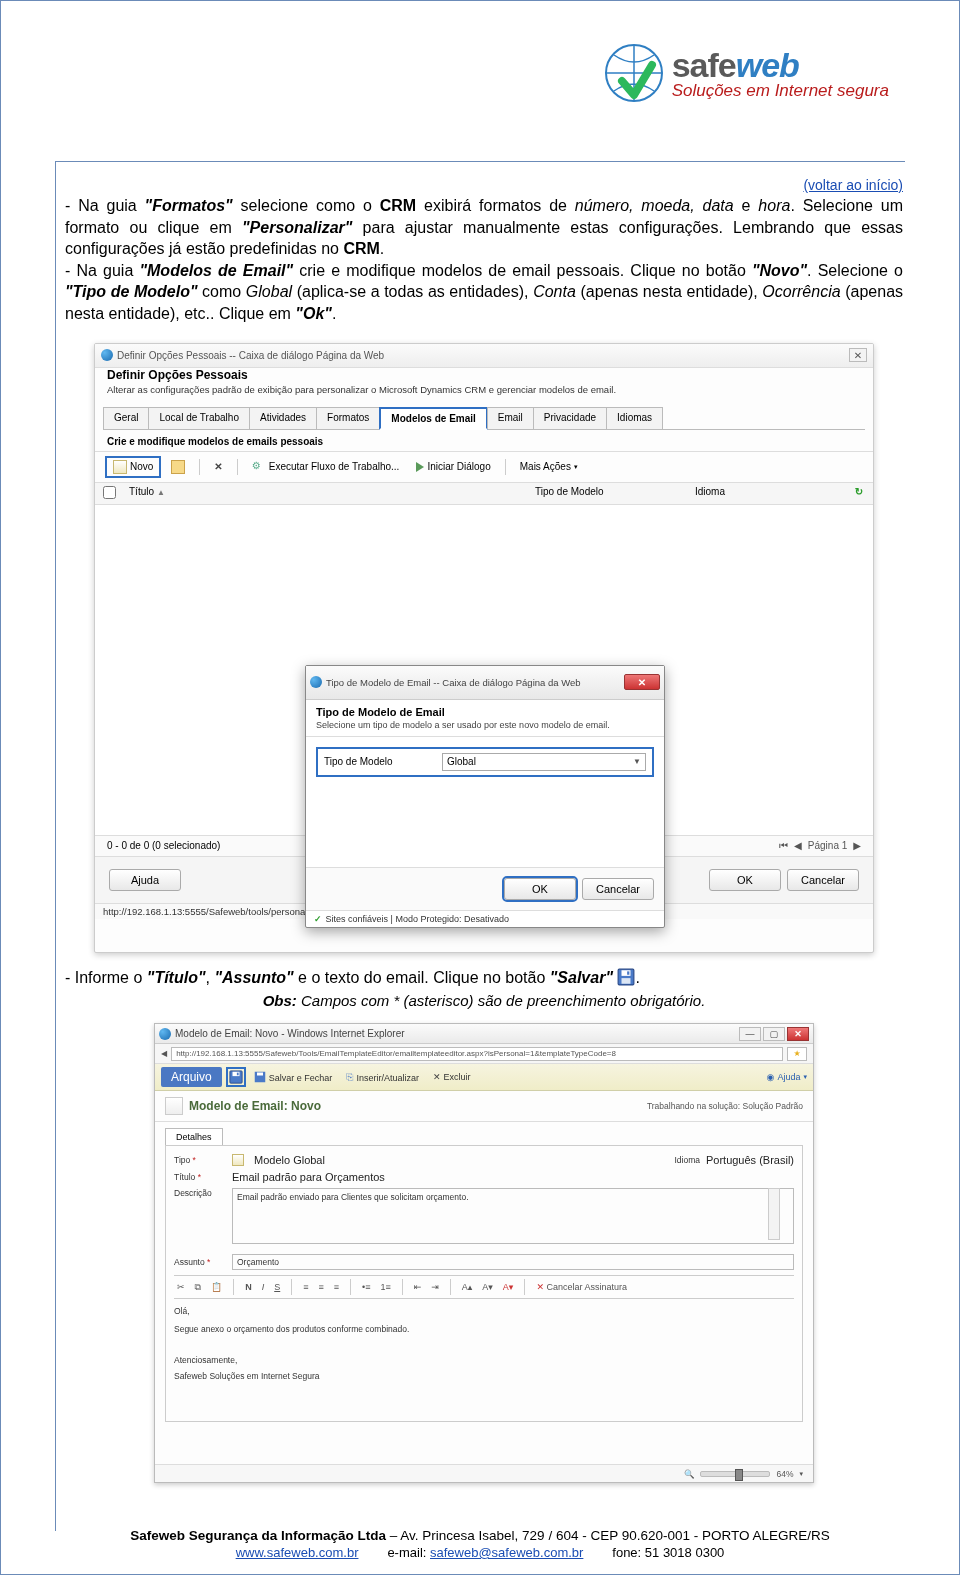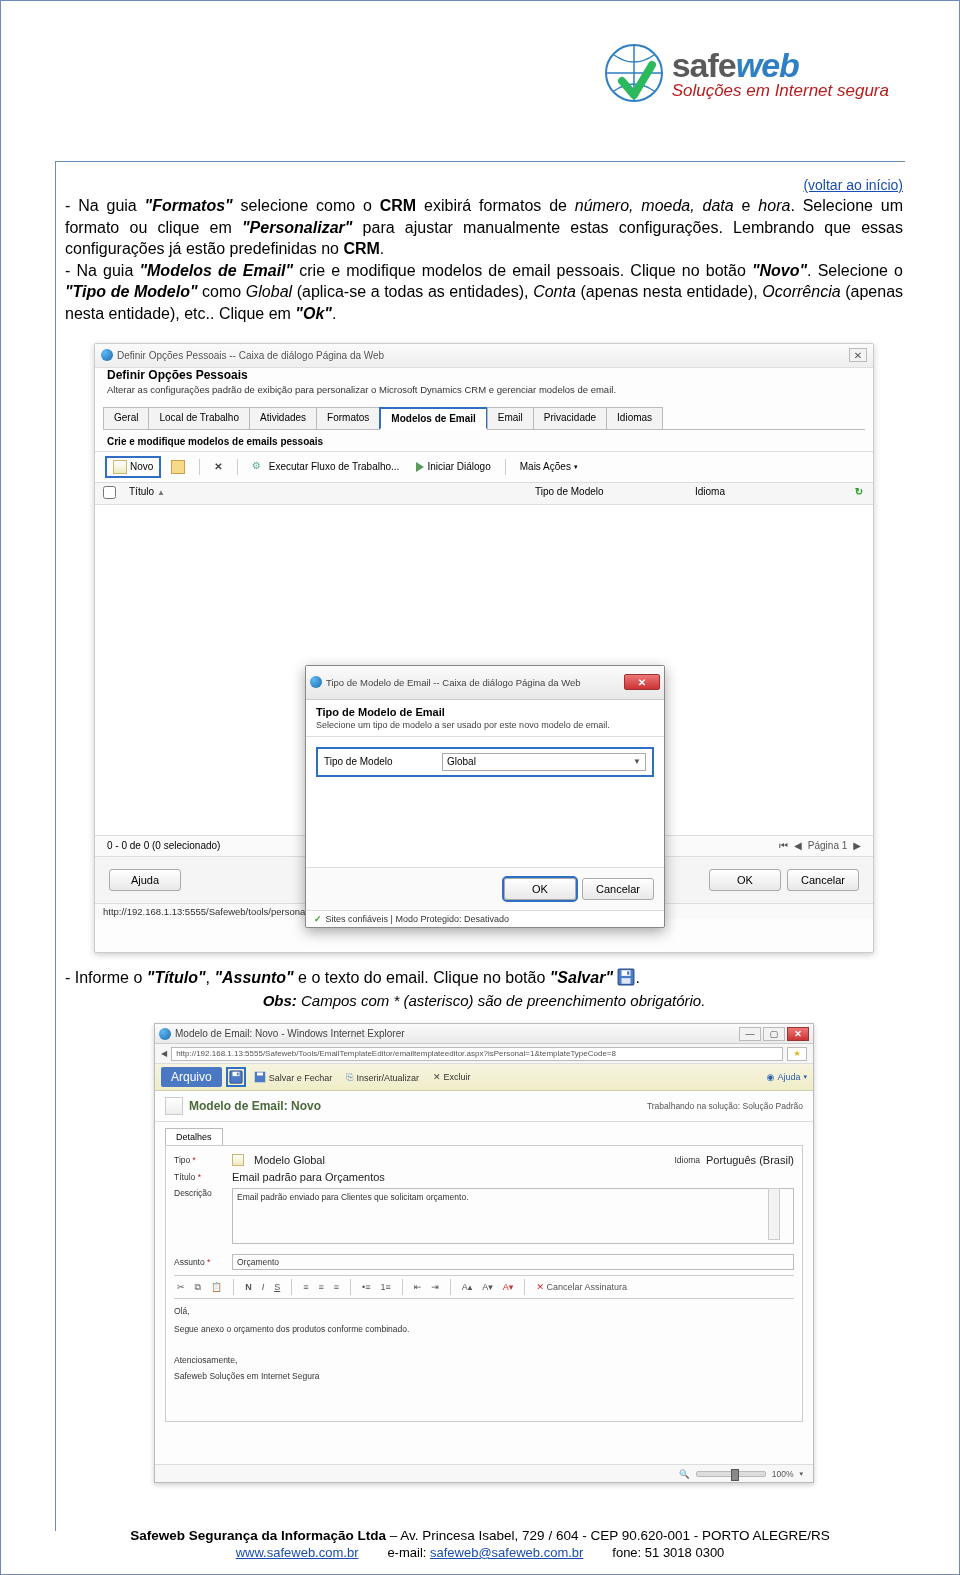--- a/index.html
+++ b/index.html
@@ -377,21 +377,21 @@
           <div>Segue anexo o orçamento dos produtos conforme combinado.</div>
           <div style="height:18px"></div>
           <div>Atenciosamente,</div>
           <div style="height:4px"></div>
           <div>Safeweb Soluções em Internet Segura</div>
         </div>
       </div>
       <div class="shot2-status">
         <span>🔍</span>
         <div class="zoom-slider"></div>
-        <span>100%</span> 
+        <span>64%</span> 
           <span style="font-size:7px">▾</span>
       </div>
     </div>
 
   </div>
 
   <div class="footer">
     <div class="foot1"><strong>Safeweb Segurança da Informação Ltda</strong><span> – Av. Princesa Isabel, 729 / 604 - CEP 90.620-001 - PORTO ALEGRE/RS</span></div>
     <div class="foot2">
       <a>www.safeweb.com.br</a>

